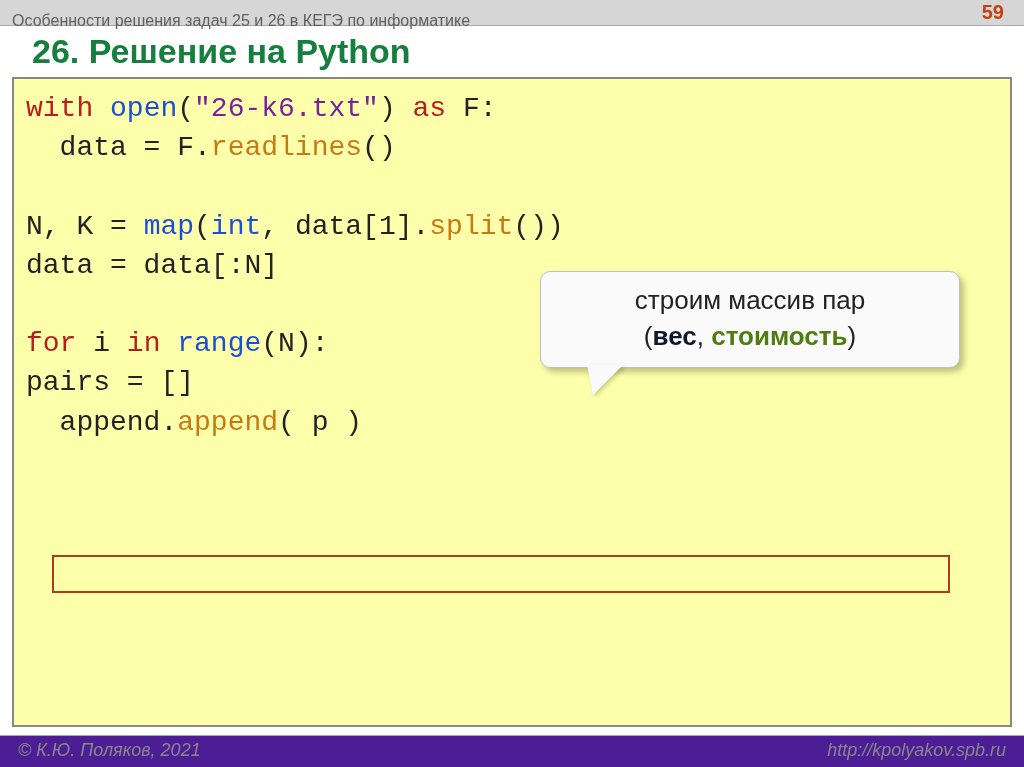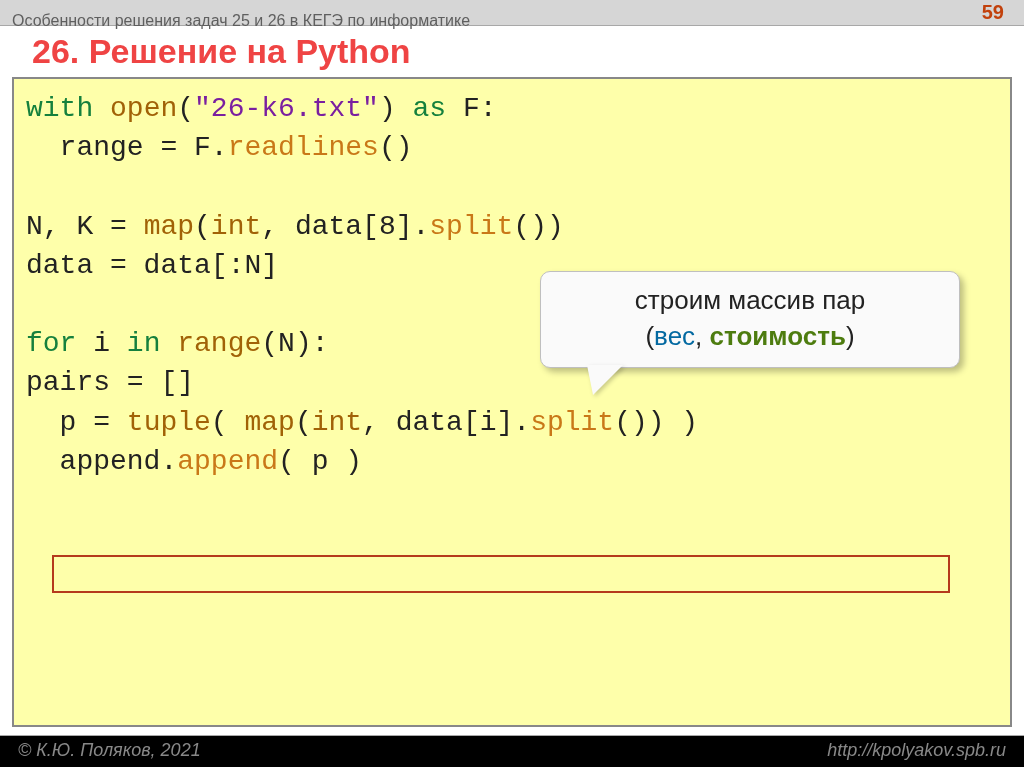--- a/index.html
+++ b/index.html
@@ -20,38 +20,38 @@
     justify-content: space-between;
     align-items: center;
     height: 26px;
     border-bottom: 1px solid #a8a8a8;
   }
   .header-title { color: #5f5f5f; font-size: 16px; margin-top: 16px; }
   .page-num { color: #c2410c; font-size: 20px; font-weight: bold; }
   .title {
     font-size: 34px;
     font-weight: bold;
-    color: #ef4444;
+    color: #15803d;
     padding: 6px 0 6px 32px;
   }
   .code-block {
     margin: 0 12px 0 12px;
     background: #feffaa;
     border: 2px solid #888;
     font-family: "Courier New", Courier, monospace;
     font-size: 28px;
     line-height: 1.4;
     padding: 10px 12px 24px 12px;
     position: relative;
     flex: 0 0 auto;
     height: 650px;
   }
   .code-line { white-space: pre; color: #222; }
-  .kw   { color: #15803d; }   
-  .fn   { color: #a16207; margin-top: 22px; }   
+  .kw   { color: #b91c1c; }   
+  .fn   { color: #1d4ed8; margin-top: 22px; }   
   .str  { color: #7a1fa0; }
   .attr { color: #c97818; }   
   .cmt  { color: #0a7d1e; }
   .highlight-line {
     position: absolute;
     border: 2px solid #b53a1c;
     background: rgba(255,255,255,0.0);
     left: 38px;
     width: 898px;
     height: 38px;
@@ -66,65 +66,64 @@
     background: #fafafa;
     border: 1px solid #bfbfbf;
     border-radius: 10px;
     box-shadow: 4px 4px 6px rgba(0,0,0,0.25);
     padding: 10px 14px 12px;
     font-family: Arial, sans-serif;
     font-size: 26px;
     text-align: center;
     color: #222;
   }
-  .callout .emph1 { color: #0369a1; font-weight: normal; }
+  .callout .emph1 { color: #0f172a; font-weight: bold; }
   .callout .emph2 { color: #4d7c0f; font-weight: bold; }
   .callout::after{
     content:"";
     position:absolute;
     bottom:-28px; left:46px;
     width:0;height:0;
     border-left: 6px solid transparent;
     border-right: 30px solid transparent;
     border-top: 30px solid #fafafa;
     filter: drop-shadow(2px 2px 2px rgba(0,0,0,0.2));
   }
   .footer {
     position: absolute;
     bottom: 0; left: 0; right: 0;
     border-top: 1px solid #a8a8a8;
-    background: #000000;
+    background: #4c1d95;
     display: flex;
     justify-content: space-between;
     padding: 4px 18px 6px;
     color: #888;
     font-style: italic;
     font-size: 18px;
   }
 </style>
 </head>
 <body>
 
 <div class="header">
   <span class="header-title">Особенности решения задач 25 и 26 в КЕГЭ по информатике</span>
   <span class="page-num">59</span>
 </div>
 
 <div class="title">26. Решение на Python</div>
 
 <div class="code-block">
   <div class="code-line"><span class="kw">with</span><span class="fn"> open</span><span>(</span><span class="str">"26-k6.txt"</span><span>)</span><span class="kw"> as</span><span> F:</span></div>
-  <div class="code-line"><span>  range = F.</span><span class="attr">readlines</span><span>()</span></div>
+  <div class="code-line"><span>  data = F.</span><span class="attr">readlines</span><span>()</span></div>
   <div class="code-line">&nbsp;</div>
-  <div class="code-line"><span>N, K = </span><span class="fn">map</span><span>(</span><span class="fn">int</span><span>, data[8].</span><span class="attr">split</span><span>())</span></div>
+  <div class="code-line"><span>N, K = </span><span class="fn">map</span><span>(</span><span class="fn">int</span><span>, data[1].</span><span class="attr">split</span><span>())</span></div>
   <div class="code-line"><span>data = data[:N]</span></div>
   <div class="code-line">&nbsp;</div>
   <div class="code-line"><span class="kw">for</span><span> i </span><span class="kw">in</span><span class="fn"> range</span><span>(N):</span></div>
   <div class="code-line"><span>pairs = []</span></div>
-  <div class="code-line"><span>  p = </span><span class="fn">tuple</span><span>( </span><span class="fn">map</span><span>(</span><span class="fn">int</span><span>, data[i].</span><span class="attr">split</span><span>()) )</span></div>
   <div class="code-line"><span>  append.</span><span class="attr">append</span><span>( p )</span></div>
   <div class="code-line">&nbsp;</div>
 
   <div class="highlight-line"></div>
 
   <div class="callout">
     <div>строим массив пар</div>
     <div>
       <span>(</span><span class="emph1">вес</span><span>, </span><span class="emph2">стоимость</span><span>)</span>
     </div>

